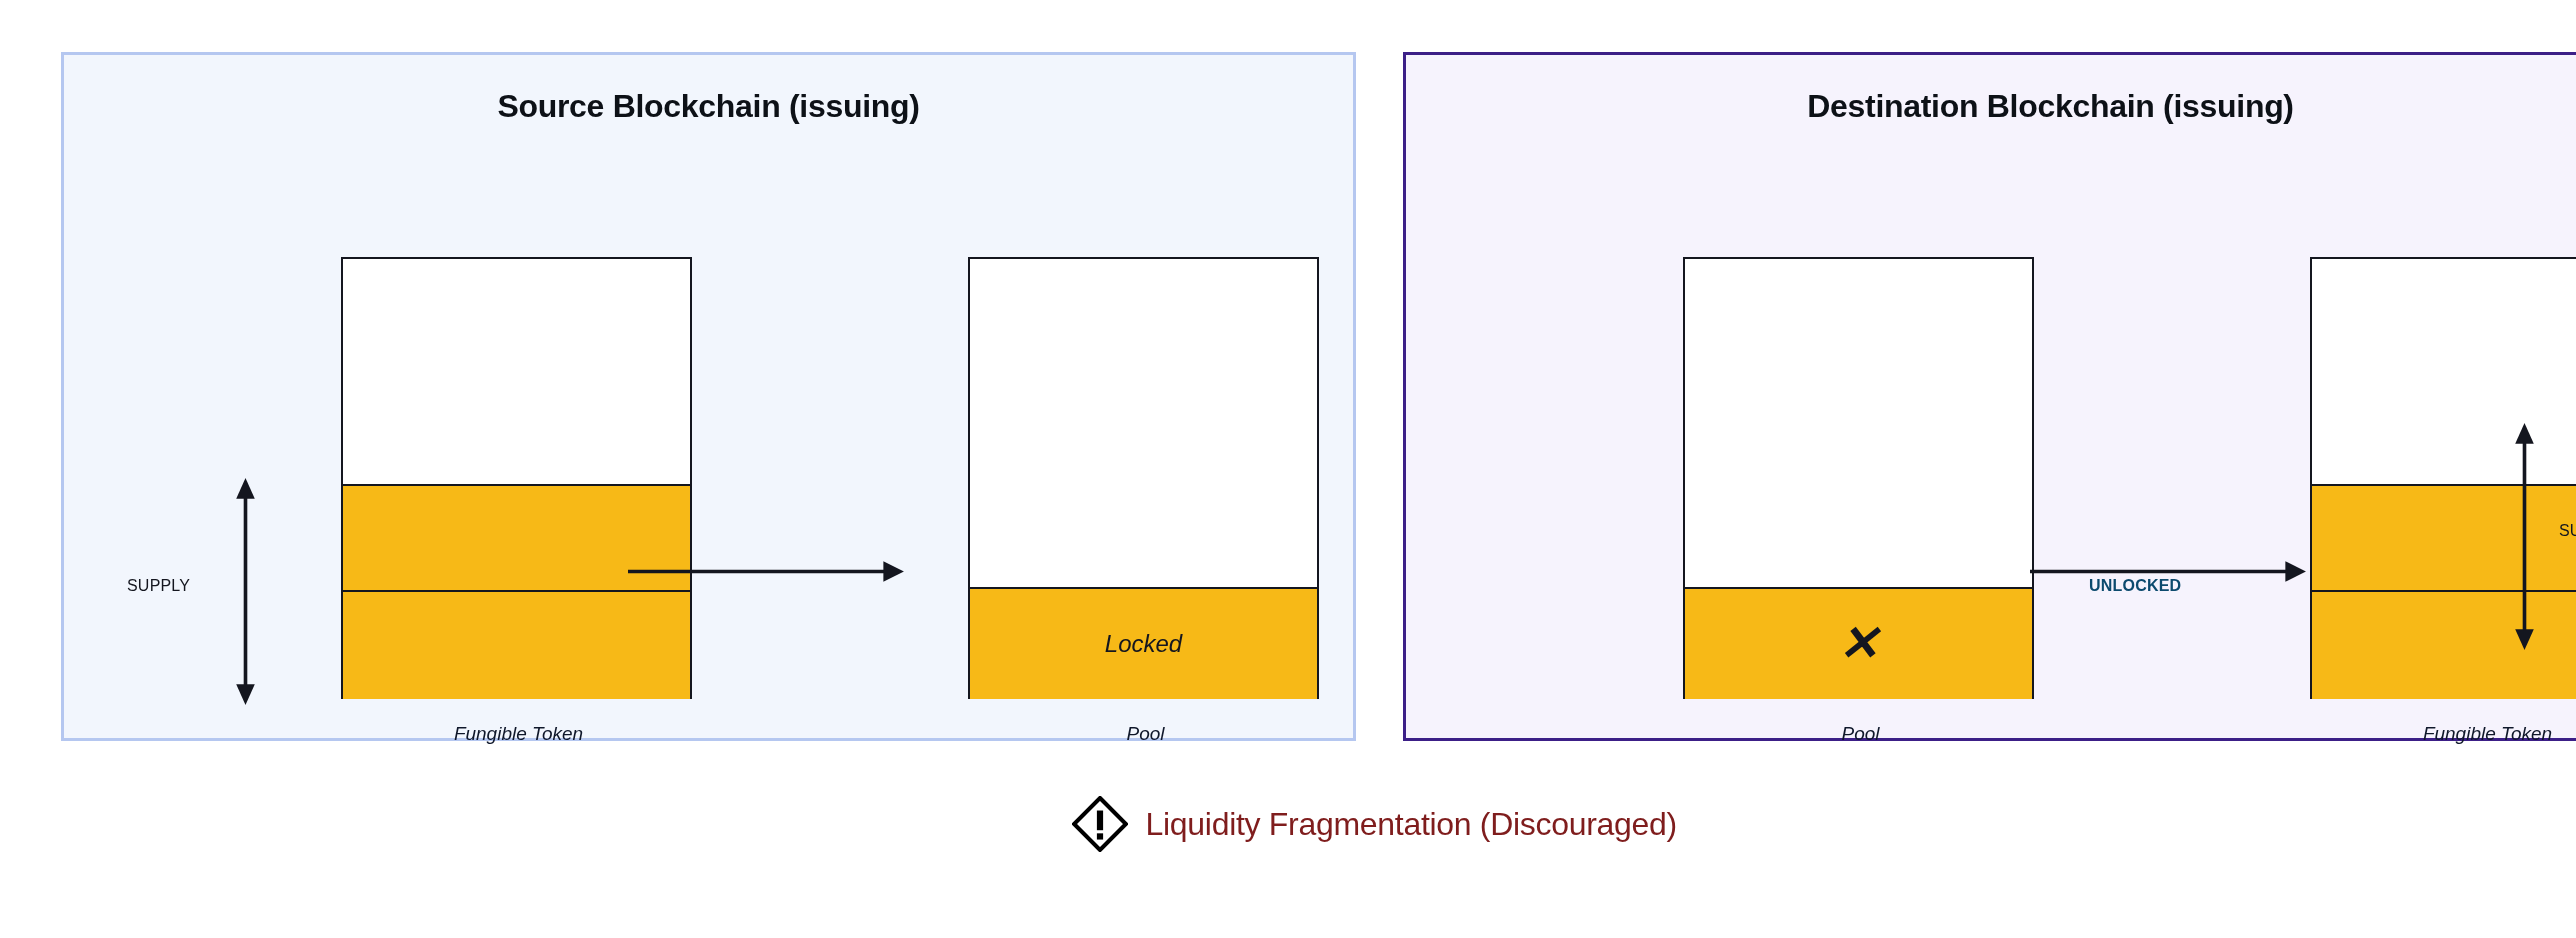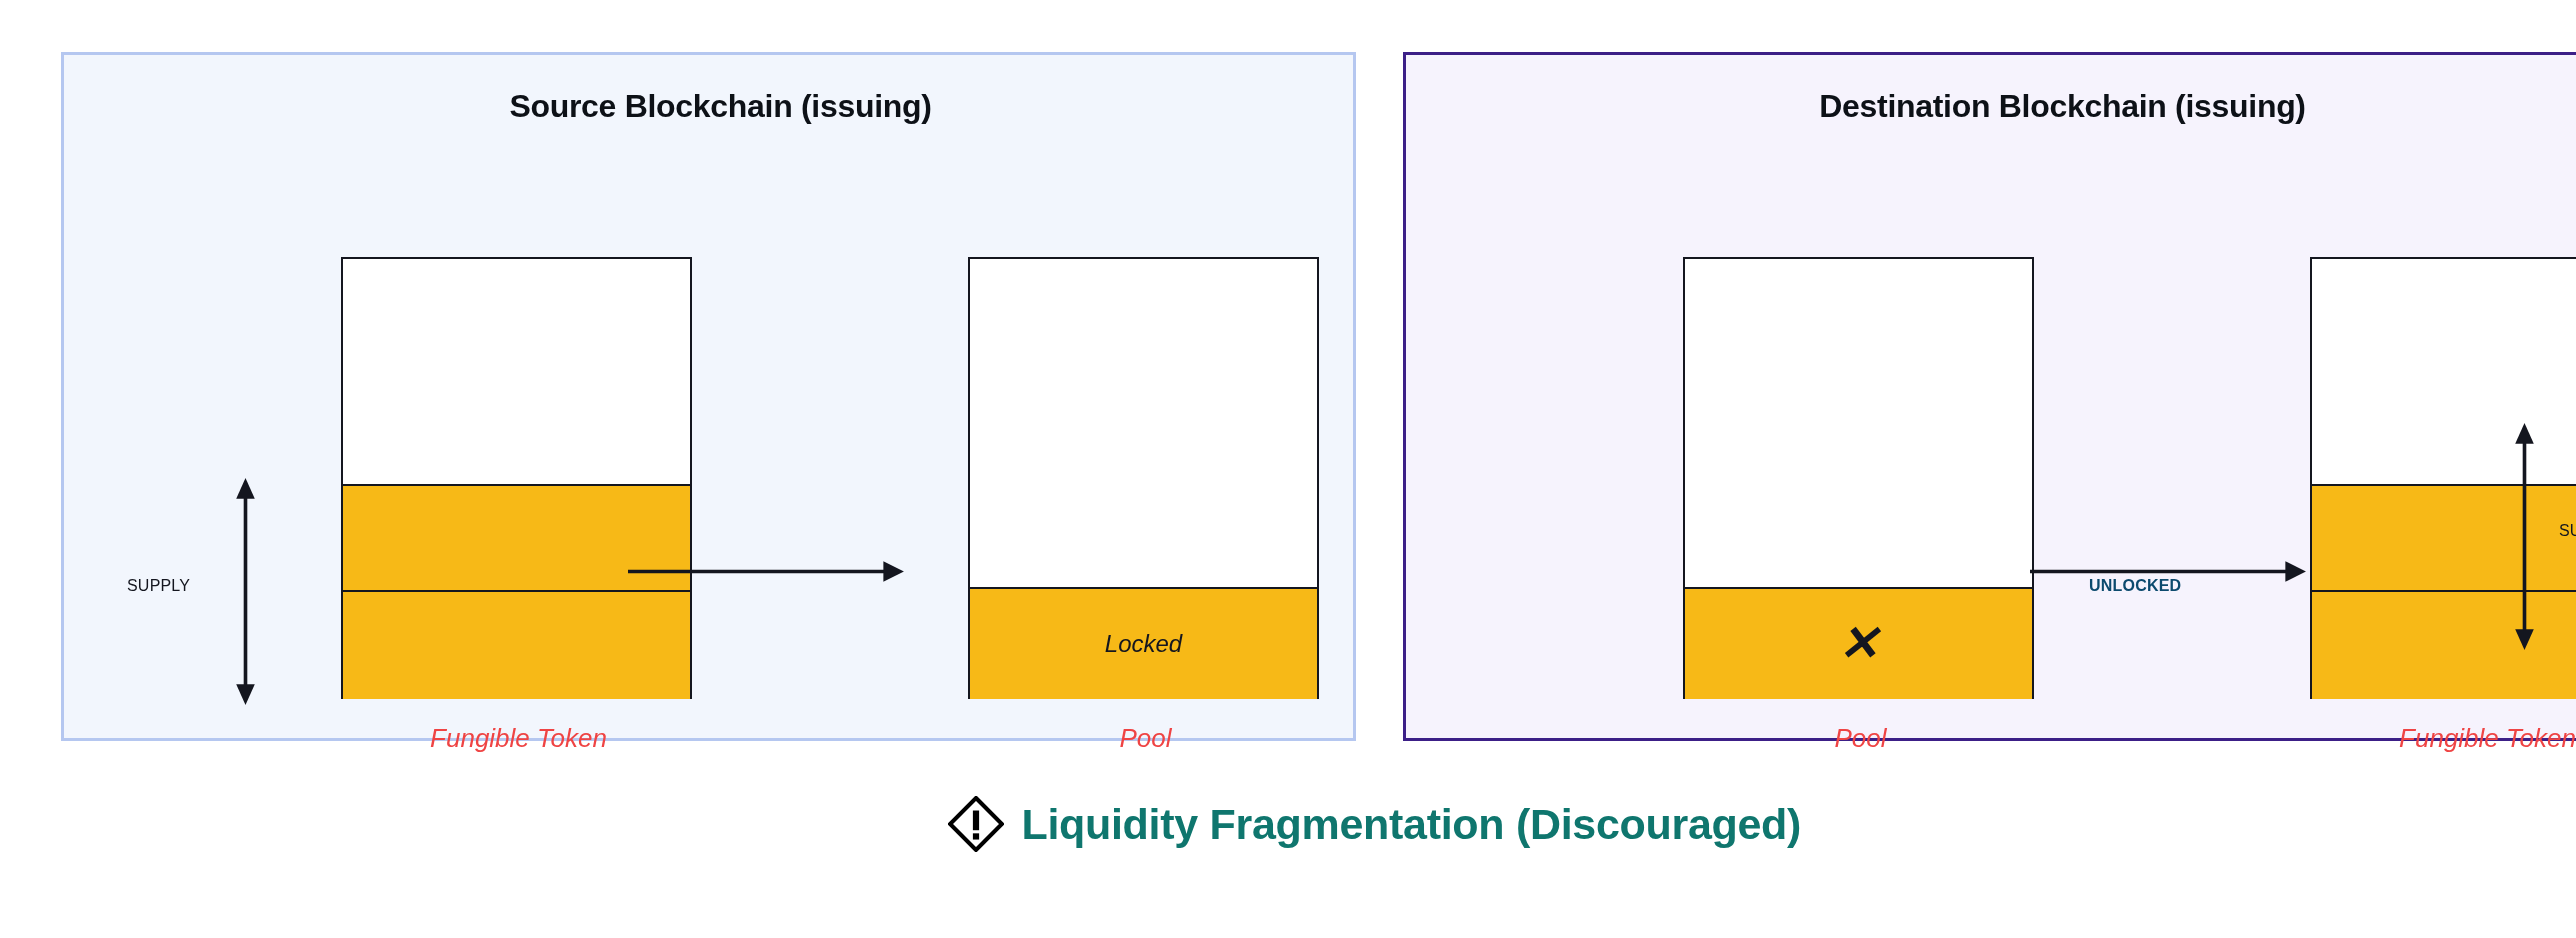--- a/index.html
+++ b/index.html
@@ -21,21 +21,20 @@
   #panel-dest{
     left:1403px;top:52px;width:1295px;height:689px;
     background:#f6f3fd;border:3.1px solid #3c1f87;
   }
   .panel-title{
     position:absolute;top:33px;left:0;width:100%;
     text-align:center;
     font-size:32px;font-weight:700;color:#0d1117;
     letter-spacing:-0.3px;
     white-space:nowrap;
-    padding-left:12px;
   }
 
   
   .bar{
     position:absolute;
     width:351px;height:442px;
     box-sizing:border-box;
     border:2.6px solid #14161f;
     background:#ffffff;
     top:202px;
@@ -58,21 +57,21 @@
     position:absolute;left:0;width:100%;
     text-align:center;
     font-size:49px;font-weight:700;color:#14161f;
     top:50%;transform:translateY(-52%);
     line-height:1;
     font-family:"Liberation Sans",sans-serif;
   }
   .bar-caption{
     position:absolute;left:-93px;width:537px;
     text-align:center;
-    font-size:26px;font-weight:400;color:#ef4444;
+    font-size:19px;font-weight:400;color:#0f172a;
     top:464px;
     white-space:nowrap;
   }
 
   
   #bar-src-token{left:277px;}
   #bar-src-pool {left:904px;}
   #bar-dst-pool {left:277px;}
   #bar-dst-token{left:904px;}
 
@@ -107,21 +106,21 @@
 
   
   #footer{
     position:absolute;
     left:0;top:796px;width:2749px;
     display:flex;align-items:center;justify-content:center;
     gap:17.5px;
   }
   #footer-icon{width:56px;height:56px;flex:0 0 auto;}
   #footer-text{
-    font-size:43px;font-weight:700;color:#0f766e;
+    font-size:32px;font-weight:400;color:#7f1d1d;
     letter-spacing:-0.3px;
     white-space:nowrap;
   }
 </style>
 </head>
 <body>
 
 <div id="stage">
 
   <div class="panel" id="panel-source">

